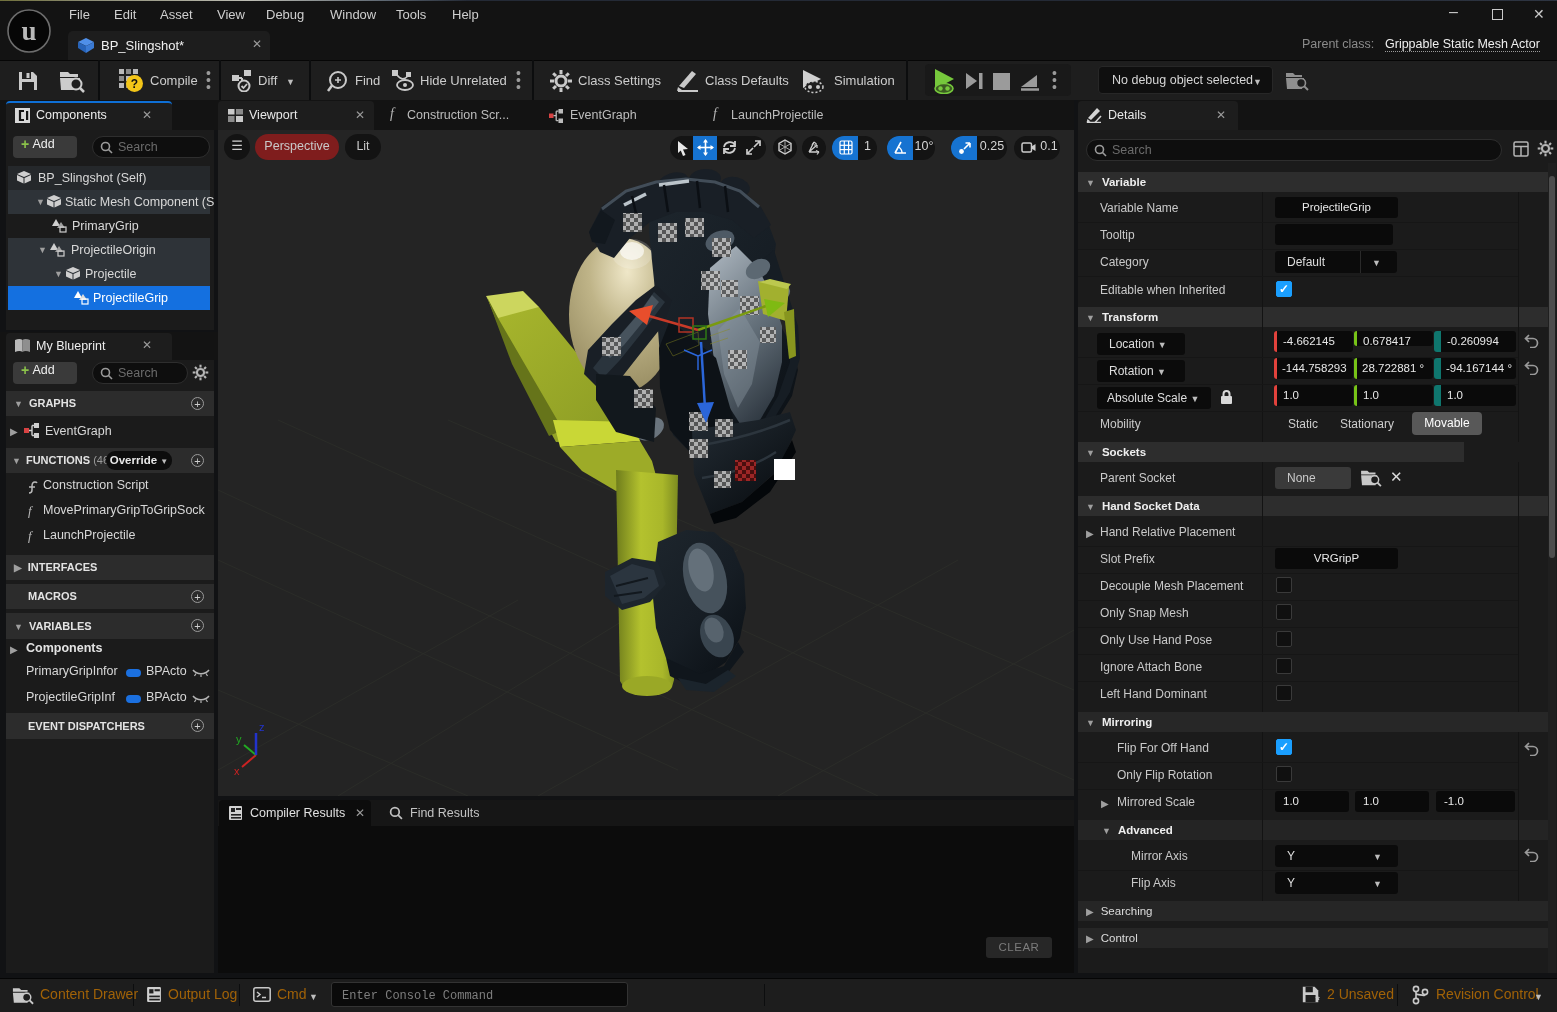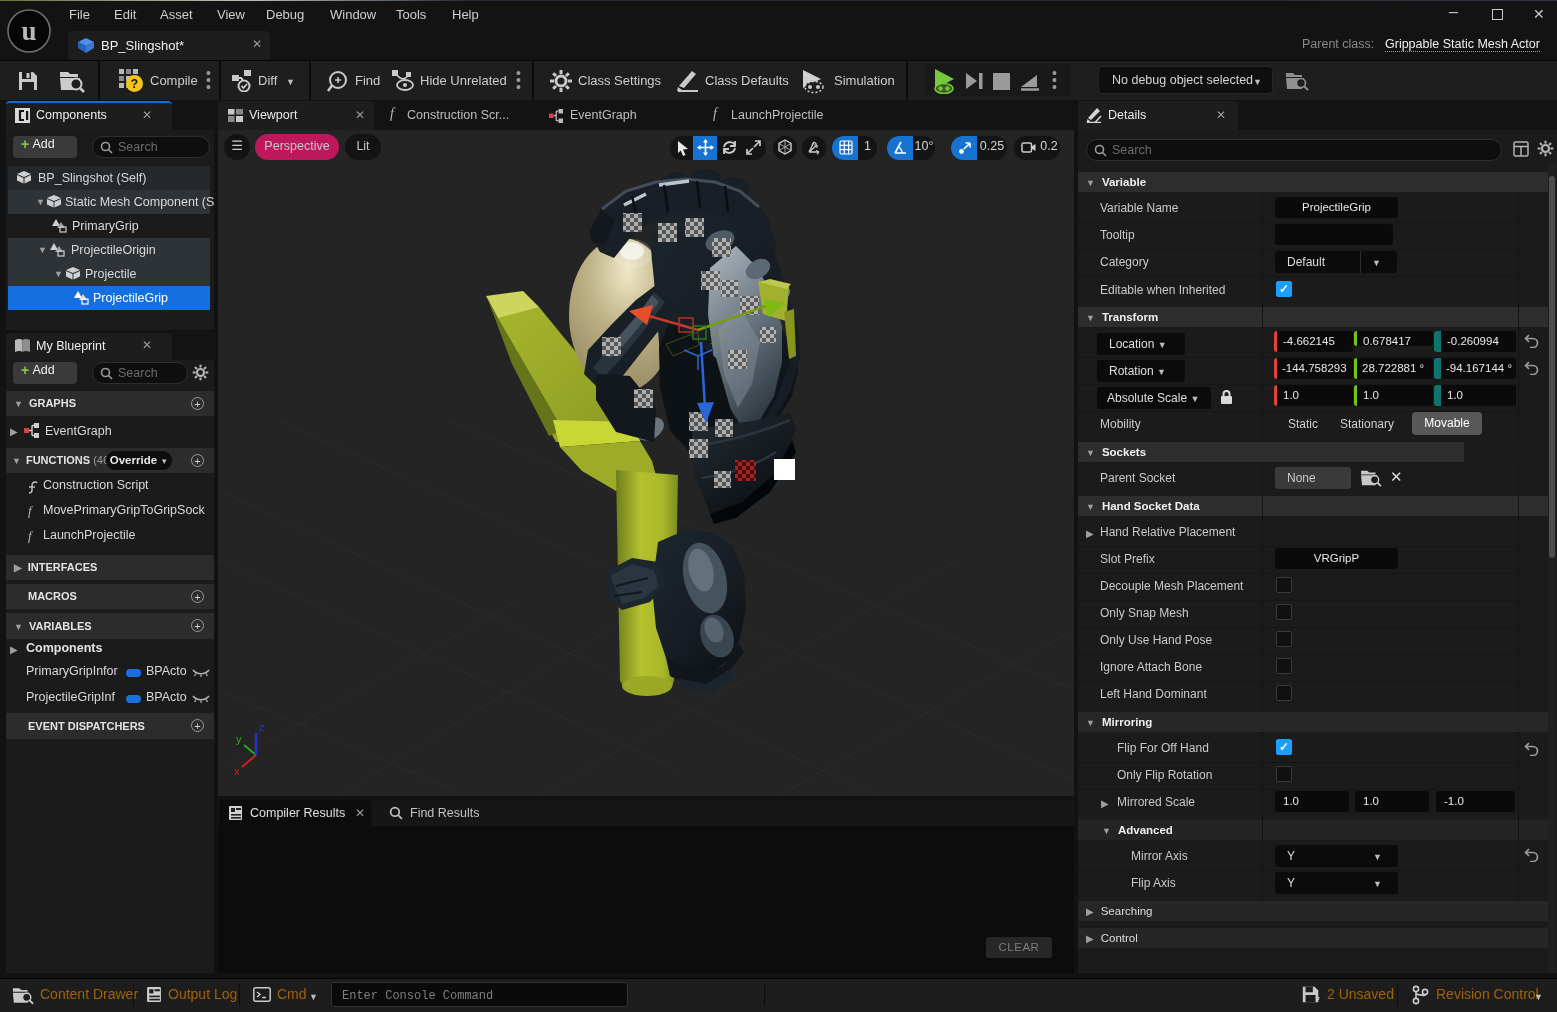--- a/index.html
+++ b/index.html
@@ -527,21 +527,21 @@
         <line x1="0" y1="0" x2="-14" y2="12" stroke="#c22" stroke-width="2"></line>
         <text x="-22" y="20" fill="#c22" font-size="11" font-family="Liberation Sans">x</text>
         <line x1="0" y1="0" x2="-12" y2="-10" stroke="#2a2" stroke-width="2"></line>
         <text x="-20" y="-12" fill="#2a2" font-size="11" font-family="Liberation Sans">y</text>
         <line x1="0" y1="0" x2="0" y2="-22" stroke="#23c" stroke-width="2.5"></line>
         <text x="3" y="-24" fill="#23c" font-size="11" font-family="Liberation Sans">z</text>
       </g>
     </svg>
     
     <div class="abs" style="left:6px;top:4px;width:26px;height:26px;background:#131313;border-radius:13px;color:#ccc;text-align:center;line-height:24px;font-size:13px">☰</div>
-    <div class="abs" style="left:37px;top:4px;width:84px;height:26px;background:#be185d;border-radius:13px;color:#c9c9c9;text-align:center;line-height:25px;font-size:12.5px">Perspective</div>
+    <div class="abs" style="left:37px;top:4px;width:84px;height:26px;background:#7f1d1d;border-radius:13px;color:#c9c9c9;text-align:center;line-height:25px;font-size:12.5px">Perspective</div>
     <div class="abs" style="left:127px;top:4px;width:36px;height:26px;background:#131313;border-radius:13px;color:#c9c9c9;text-align:center;line-height:25px;font-size:12.5px">Lit</div>
     <div class="abs" style="left:452px;top:6px;width:96px;height:24px;background:#141414;border-radius:12px"></div>
     <div class="abs" style="left:475px;top:6px;width:24px;height:24px;background:#1673d1"></div>
     <svg class="abs" style="left:458px;top:10px" width="14" height="16" viewBox="0 0 14 16">
       <path d="M2 1 L12 9 L7 9.5 L9.5 15 L7 16 L4.8 10.5 L2 13 Z" fill="#e8e8e8"></path>
     </svg>
     <svg class="abs" style="left:479px;top:9px" width="17" height="17" viewBox="0 0 17 17">
       <g stroke="#fff" stroke-width="1.6">
           <line x1="8.5" y1="1" x2="8.5" y2="16"></line>
           <line x1="1" y1="8.5" x2="16" y2="8.5"></line>
@@ -592,21 +592,21 @@
     <svg class="abs" style="left:740px;top:10px" width="14" height="15" viewBox="0 0 14 15">
       <circle cx="3.5" cy="11.5" r="2.4" fill="#fff"></circle>
       <path d="M6 9 L12 3 M12 3 h-4.5 M12 3 v4.5" stroke="#fff" stroke-width="1.6" fill="none"></path>
     </svg>
     <div class="abs" style="left:759px;top:9px;width:30px;color:#d5d5d5;text-align:center;font-size:12.5px">0.25</div>
     <div class="abs" style="left:796px;top:6px;width:46px;height:24px;background:#141414;border-radius:12px"></div>
     <svg class="abs" style="left:803px;top:10px" width="16" height="15" viewBox="0 0 16 15">
       <rect x="1" y="3" width="9.5" height="9" rx="1.5" fill="none" stroke="#ccc" stroke-width="1.5"></rect>
       <path d="M10.5 6.5 L14.5 4 V11 L10.5 8.5" fill="#ccc"></path>
     </svg>
-    <div class="abs" style="left:820px;top:9px;width:22px;color:#d5d5d5;text-align:center;font-size:12.5px">0.2</div>
+    <div class="abs" style="left:820px;top:9px;width:22px;color:#d5d5d5;text-align:center;font-size:12.5px">0.1</div>
   </div>
 
   <div class="abs ptabrow" style="left:1078px;top:100px;width:479px;height:30px"></div>
   <div class="ptab" style="left:1078px;top:101px;width:160px;height:29px"></div>
   <svg class="abs" style="left:1086px;top:107px" width="17" height="16" viewBox="0 0 17 16">
     <path d="M2 11 L11 1 L14 4 L5 13 Z" fill="#d5d5d5"></path>
     <path d="M1.5 12 l3 2.5 l-4 1 z" fill="#d5d5d5"></path>
     <line x1="1" y1="15.5" x2="15" y2="15.5" stroke="#d5d5d5" stroke-width="1.5"></line>
     <line x1="9" y1="15.5" x2="15" y2="9" stroke="#d5d5d5" stroke-width="1.5"></line>
   </svg>

